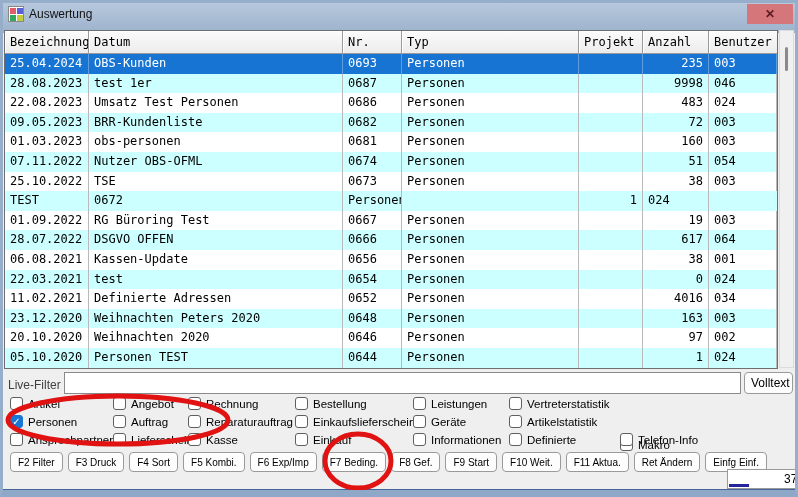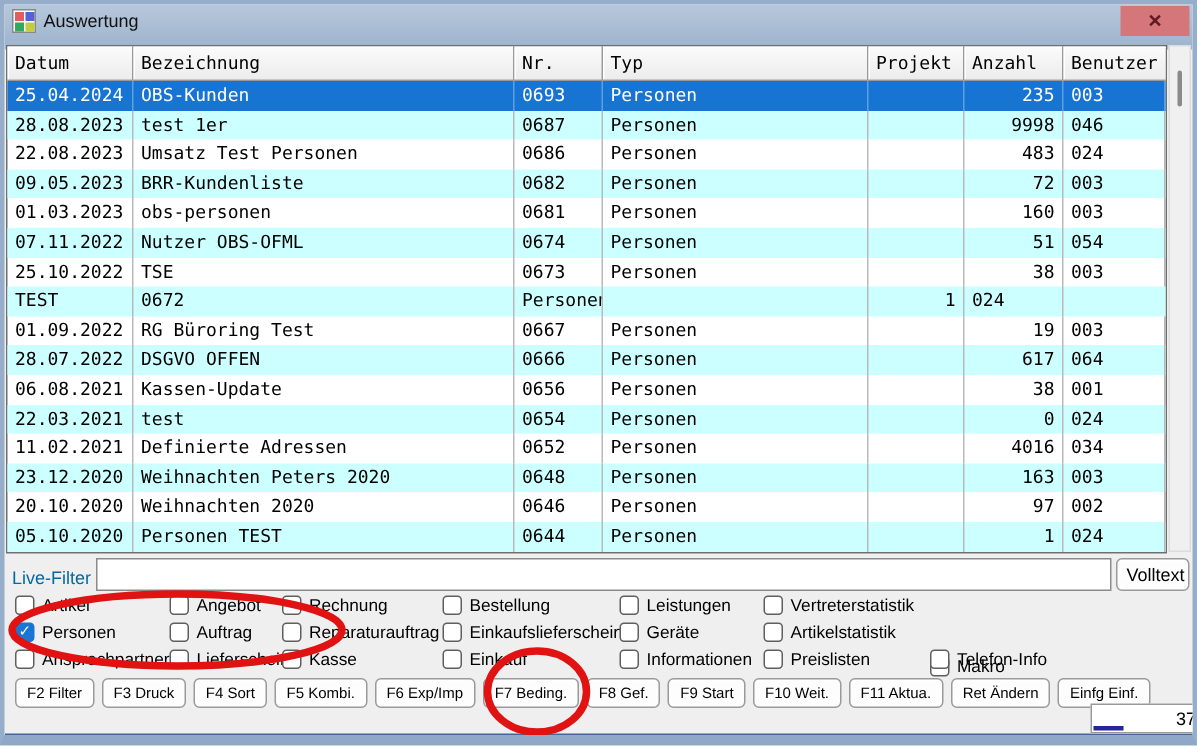--- a/index.html
+++ b/index.html
@@ -33,21 +33,21 @@
   .d{height:19.6px;line-height:19.6px;border-right:1px solid #b9b9b9;
     padding-left:5px;white-space:nowrap;overflow:hidden;}
   .num{text-align:right;padding-right:5px;padding-left:0;}
   .tbody .r:nth-child(even){background:#ccffff;}
   .tbody .r.selected{background:#1874d2;color:#fff;}
   .tbody .r.selected .d{border-right-color:#5e9fe0;}
   
   .vscroll{position:absolute;left:776px;top:27px;width:15px;height:338px;background:#f0f0f0;border:1px solid #dcdcdc;}
   .vthumb{position:absolute;left:5px;top:16px;width:3px;height:24px;background:#8a8a8a;border-radius:2px;}
   
-  .lf-label{position:absolute;left:5px;top:372px;font-size:12px;color:#0369a1;line-height:20px;}
+  .lf-label{position:absolute;left:5px;top:372px;font-size:12px;color:#404040;line-height:20px;}
   .lf-input{position:absolute;left:61px;top:369px;width:677px;height:22px;border:1px solid #8a8a8a;
     background:#fff;font-family:"Liberation Sans",sans-serif;font-size:12px;padding:0 4px;outline:none;}
   .btn{background:#fdfdfd;border:1px solid #9a9a9a;border-radius:4px;color:#000;
     font-family:"Liberation Sans",sans-serif;font-size:10px;white-space:nowrap;
     box-shadow:inset 0 1px 0 #fff;}
   .volltext{position:absolute;left:741px;top:369px;width:49px;height:22px;font-size:12px;}
   
   .cb-item{position:absolute;display:flex;align-items:center;gap:5px;height:15px;}
   .cb-box{width:13px;height:13px;border:1px solid #5f5f5f;border-radius:3px;background:#fff;
     display:flex;align-items:center;justify-content:center;flex:0 0 13px;}
@@ -76,22 +76,22 @@
         <i class="q4"></i>
       </span>
     <span class="title-text">Auswertung</span>
     <span class="close-btn">
         <span>✕</span>
       </span>
   </div>
 
   <div class="table">
     <div class="thead">
+      <span class="th">Bezeichnung</span>
       <span class="th">Datum</span>
-      <span class="th">Bezeichnung</span>
       <span class="th">Nr.</span>
       <span class="th">Typ</span>
       <span class="th">Projekt</span>
       <span class="th">Anzahl</span>
       <span class="th" style="border-right:none">Benutzer</span>
     </div>
     <div class="tbody">
       <div class="r selected">
           <span class="d">25.04.2024</span>
           <span class="d">OBS-Kunden</span>
@@ -309,21 +309,21 @@
   <div class="cb-item" style="left:506px;top:393px">
       <span class="cb-box"></span>
       <span class="cb-label">Vertreterstatistik</span>
     </div>
   <div class="cb-item" style="left:506px;top:411px">
       <span class="cb-box"></span>
       <span class="cb-label">Artikelstatistik</span>
     </div>
   <div class="cb-item" style="left:506px;top:429px">
       <span class="cb-box"></span>
-      <span class="cb-label">Preislisten</span>
+      <span class="cb-label">Definierte</span>
     </div>
   <div class="cb-item" style="left:617px;top:434px">
       <span class="cb-box"></span>
       <span class="cb-label">Makro</span>
     </div>
   <div class="cb-item" style="left:617px;top:429px">
       <span class="cb-box"></span>
       <span class="cb-label">Telefon-Info</span>
     </div>
 

